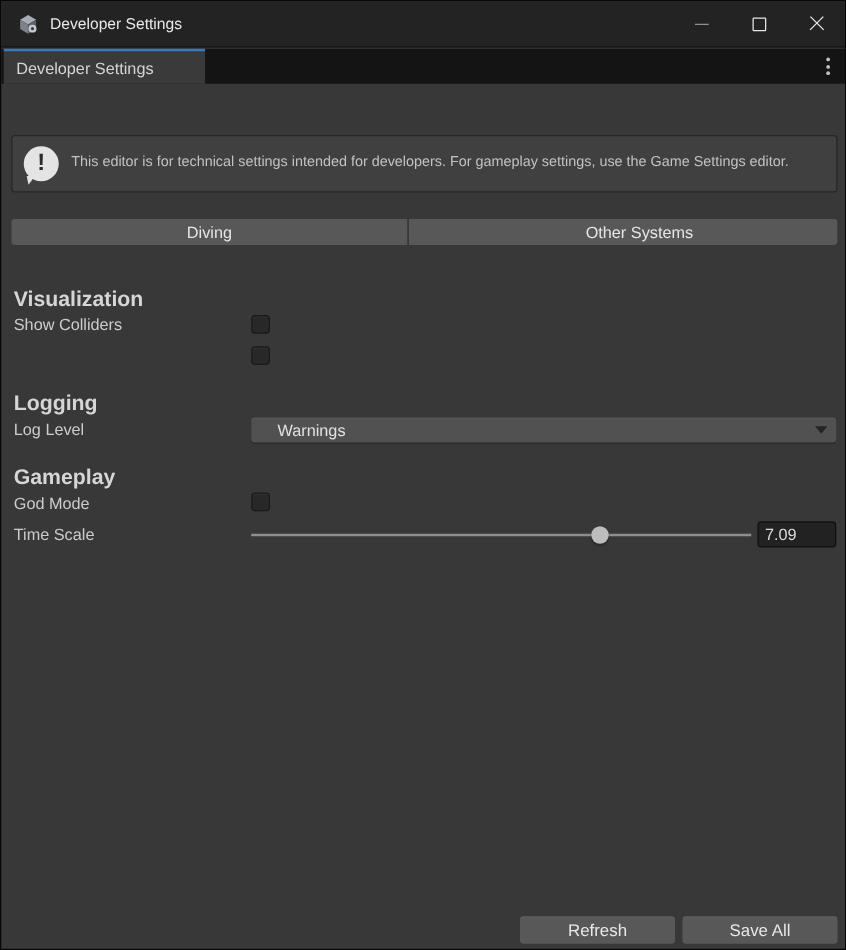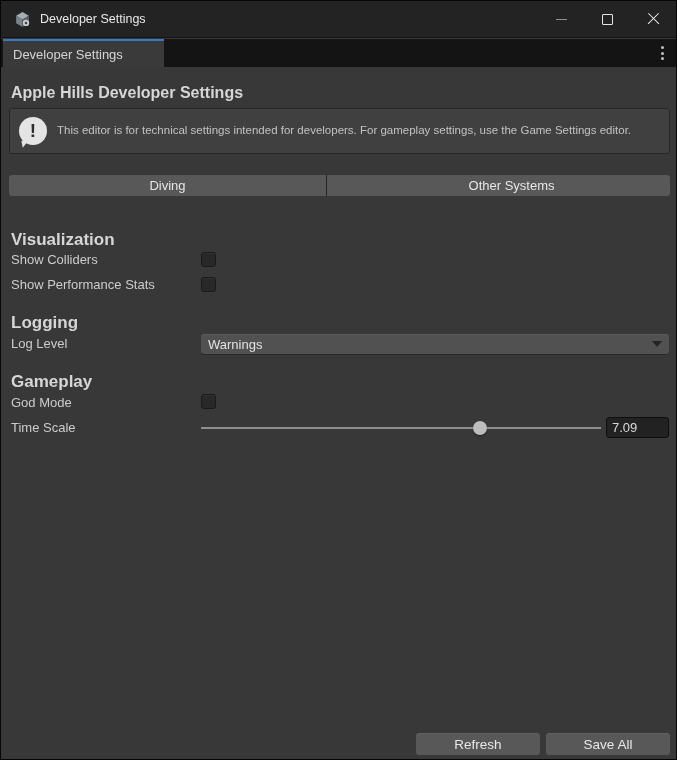--- a/index.html
+++ b/index.html
@@ -117,21 +117,21 @@
     box-shadow: inset 0 1px 0 rgba(255,255,255,0.05);
     cursor: pointer;
   }
 
   .dropdown {
     position: absolute; left: 200px; top: 333px; width: 468px; height: 20px;
     background: #515151;
     border-radius: 3px;
     display: flex; align-items: center;
     font-size: 13px; color: #e2e2e2;
-    padding-left: 7px;
+    padding-left: 21px;
     cursor: pointer;
     box-shadow: inset 0 1px 0 rgba(255,255,255,0.06), 0 1px 0 rgba(0,0,0,0.25);
   }
   .dd-arrow {
     margin-left: auto; margin-right: 7px;
     width: 0; height: 0;
     border-left: 5px solid transparent;
     border-right: 5px solid transparent;
     border-top: 6px solid #242424;
   }
@@ -204,39 +204,37 @@
     <div class="doc-tab">
       <span>Developer Settings</span>
     </div>
     <div class="kebab">
         <i></i>
         <i></i>
         <i></i>
       </div>
   </div>
 
-  <div class="page-title">Apple Hills Developer Settings</div>
 
   <div class="helpbox">
     <div class="bubble-wrap">
       <div class="bubble-tail"></div>
       <div class="bubble">!</div>
     </div>
     <div class="help-text">This editor is for technical settings intended for developers. For gameplay settings, use the Game Settings editor.</div>
   </div>
 
   <div class="segmented">
     <div class="seg">Diving</div>
     <div class="seg">Other Systems</div>
   </div>
 
   <div class="section-header" style="top:229px">Visualization</div>
   <div class="row-label" style="top:251px">Show Colliders</div>
   <div class="checkbox" style="top:251px"></div>
-  <div class="row-label" style="top:276px">Show Performance Stats</div>
   <div class="checkbox" style="top:276px"></div>
 
   <div class="section-header" style="top:312px">Logging</div>
   <div class="row-label" style="top:335px">Log Level</div>
   <div class="dropdown">
     <span>Warnings</span>
     <span class="dd-arrow"></span>
   </div>
 
   <div class="section-header" style="top:371px">Gameplay</div>

